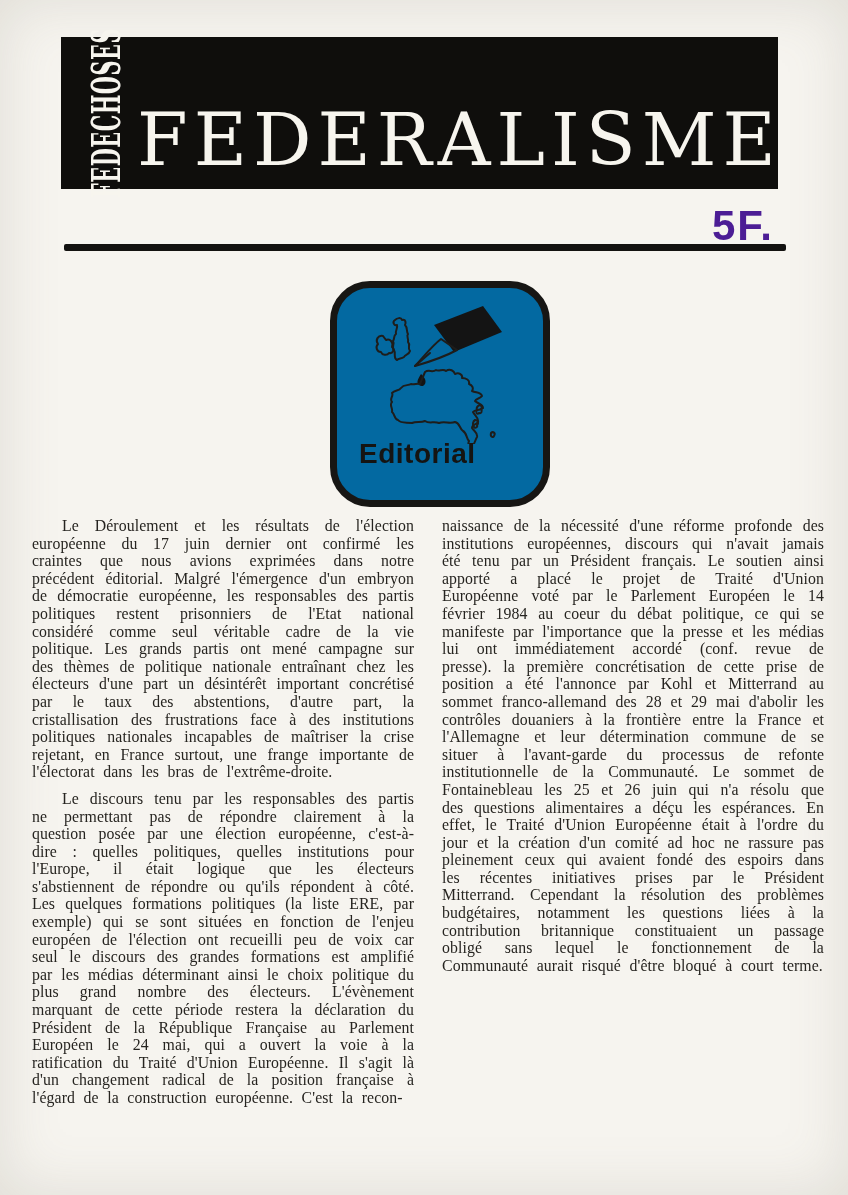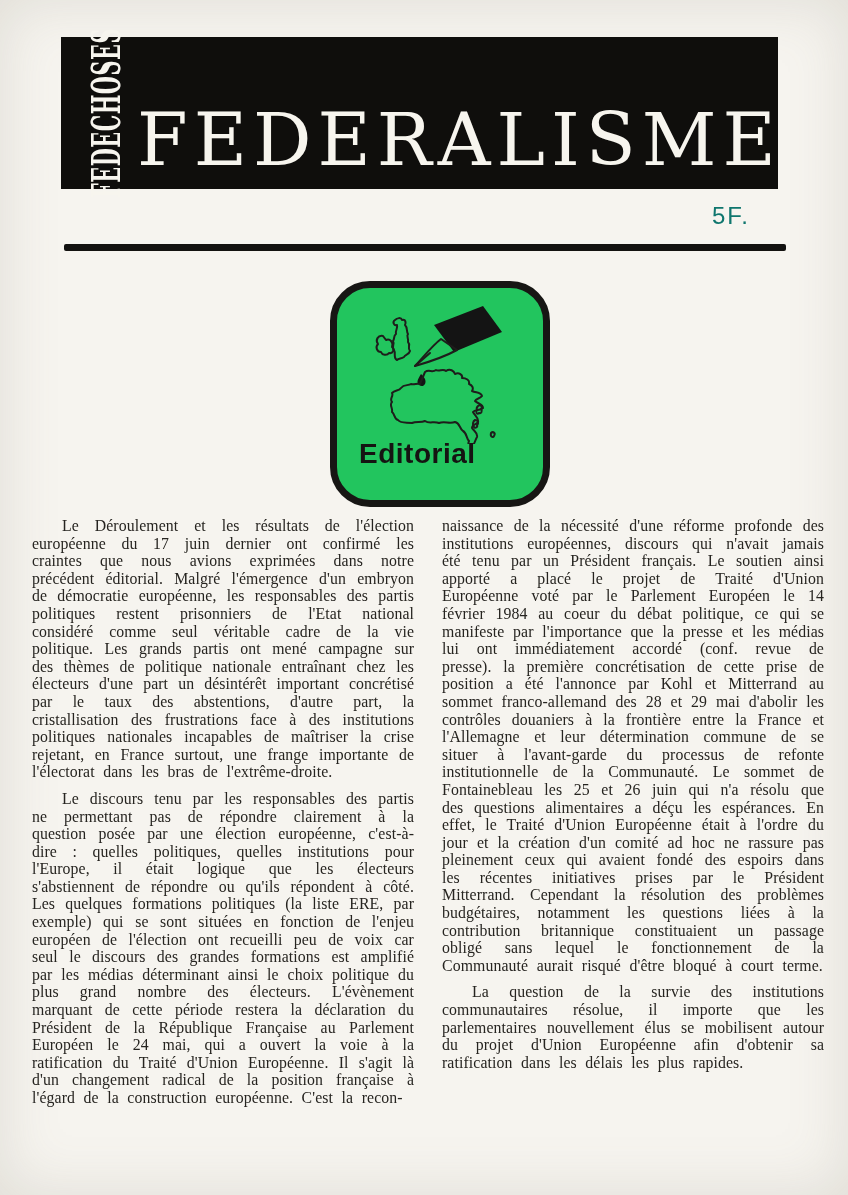--- a/index.html
+++ b/index.html
@@ -36,31 +36,31 @@
     letter-spacing:6px;color:#f7f5ee;white-space:nowrap;
   }
   
   .issue-number{
     position:absolute;left:63px;top:188px;
     font-family:"DejaVu Serif",serif;font-weight:bold;font-style:italic;
     font-size:48px;letter-spacing:2px;color:#171512;white-space:nowrap;
   }
   .issue-price{
     position:absolute;left:712px;top:202px;
-    font-family:"Liberation Sans",sans-serif;font-weight:400;
-    font-size:24px;letter-spacing:2px;color:#0f766e;
+    font-family:"Liberation Sans",sans-serif;font-weight:700;
+    font-size:42px;letter-spacing:2px;color:#4c1d95;
   }
   .rule{
     position:absolute;left:64px;top:244px;width:722px;height:7px;
     background:#131210;border-radius:2px;
   }
   
   .badge{
     position:absolute;left:330px;top:281px;width:206px;height:212px;
-    border:7px solid #171614;border-radius:40px;background:#22c55e;
+    border:7px solid #171614;border-radius:40px;background:#0369a1;
   }
   .badge svg{position:absolute;left:0;top:6px;}
   .badge .ln{fill:none;stroke:#1e1d1b;stroke-width:2;stroke-linecap:round;stroke-linejoin:round;}
   .badge-label{
     position:absolute;left:22px;bottom:30px;
     font-family:"Liberation Sans",sans-serif;font-weight:bold;
     font-size:28px;letter-spacing:.5px;color:#151412;
   }
   
   .article{
@@ -112,17 +112,16 @@
     <div class="badge-label">Editorial</div>
   </div>
 
   <main class="article">
     <div class="col">
       <p class="indent">Le Déroulement et les résultats de l'élection européenne du 17 juin dernier ont confirmé les craintes que nous avions exprimées dans notre précédent éditorial. Malgré l'émergence d'un embryon de démocratie européenne, les responsables des partis politiques restent prisonniers de l'Etat national considéré comme seul véritable cadre de la vie politique. Les grands partis ont mené campagne sur des thèmes de politique nationale entraînant chez les électeurs d'une part un désintérêt important concrétisé par le taux des abstentions, d'autre part, la cristallisation des frustrations face à des institutions politiques nationales incapables de maîtriser la crise rejetant, en France surtout, une frange importante de l'électorat dans les bras de l'extrême-droite.</p>
       <p class="indent">Le discours tenu par les responsables des partis ne permettant pas de répondre clairement à la question posée par une élection européenne, c'est-à-dire : quelles politiques, quelles institutions pour l'Europe, il était logique que les électeurs s'abstiennent de répondre ou qu'ils répondent à côté. Les quelques formations politiques (la liste ERE, par exemple) qui se sont situées en fonction de l'enjeu européen de l'élection ont recueilli peu de voix car seul le discours des grandes formations est amplifié par les médias déterminant ainsi le choix politique du plus grand nombre des électeurs. L'évènement marquant de cette période restera la déclaration du Président de la République Française au Parlement Européen le 24 mai, qui a ouvert la voie à la ratification du Traité d'Union Européenne. Il s'agit là d'un changement radical de la position française à l'égard de la construction européenne. C'est la recon-</p>
     </div>
     <div class="col">
       <p>naissance de la nécessité d'une réforme profonde des institutions européennes, discours qui n'avait jamais été tenu par un Président français. Le soutien ainsi apporté a placé le projet de Traité d'Union Européenne voté par le Parlement Européen le 14 février 1984 au coeur du débat politique, ce qui se manifeste par l'importance que la presse et les médias lui ont immédiatement accordé (conf. revue de presse). la première concrétisation de cette prise de position a été l'annonce par Kohl et Mitterrand au sommet franco-allemand des 28 et 29 mai d'abolir les contrôles douaniers à la frontière entre la France et l'Allemagne et leur détermination commune de se situer à l'avant-garde du processus de refonte institutionnelle de la Communauté. Le sommet de Fontainebleau les 25 et 26 juin qui n'a résolu que des questions alimentaires a déçu les espérances. En effet, le Traité d'Union Européenne était à l'ordre du jour et la création d'un comité ad hoc ne rassure pas pleinement ceux qui avaient fondé des espoirs dans les récentes initiatives prises par le Président Mitterrand. Cependant la résolution des problèmes budgétaires, notamment les questions liées à la contribution britannique constituaient un passage obligé sans lequel le fonctionnement de la Communauté aurait risqué d'être bloqué à court terme.</p>
-      <p class="indent">La question de la survie des institutions communautaires résolue, il importe que les parlementaires nouvellement élus se mobilisent autour du projet d'Union Européenne afin d'obtenir sa ratification dans les délais les plus rapides.</p>
     </div>
   </main>
 
 </div>
 
 </body></html>

